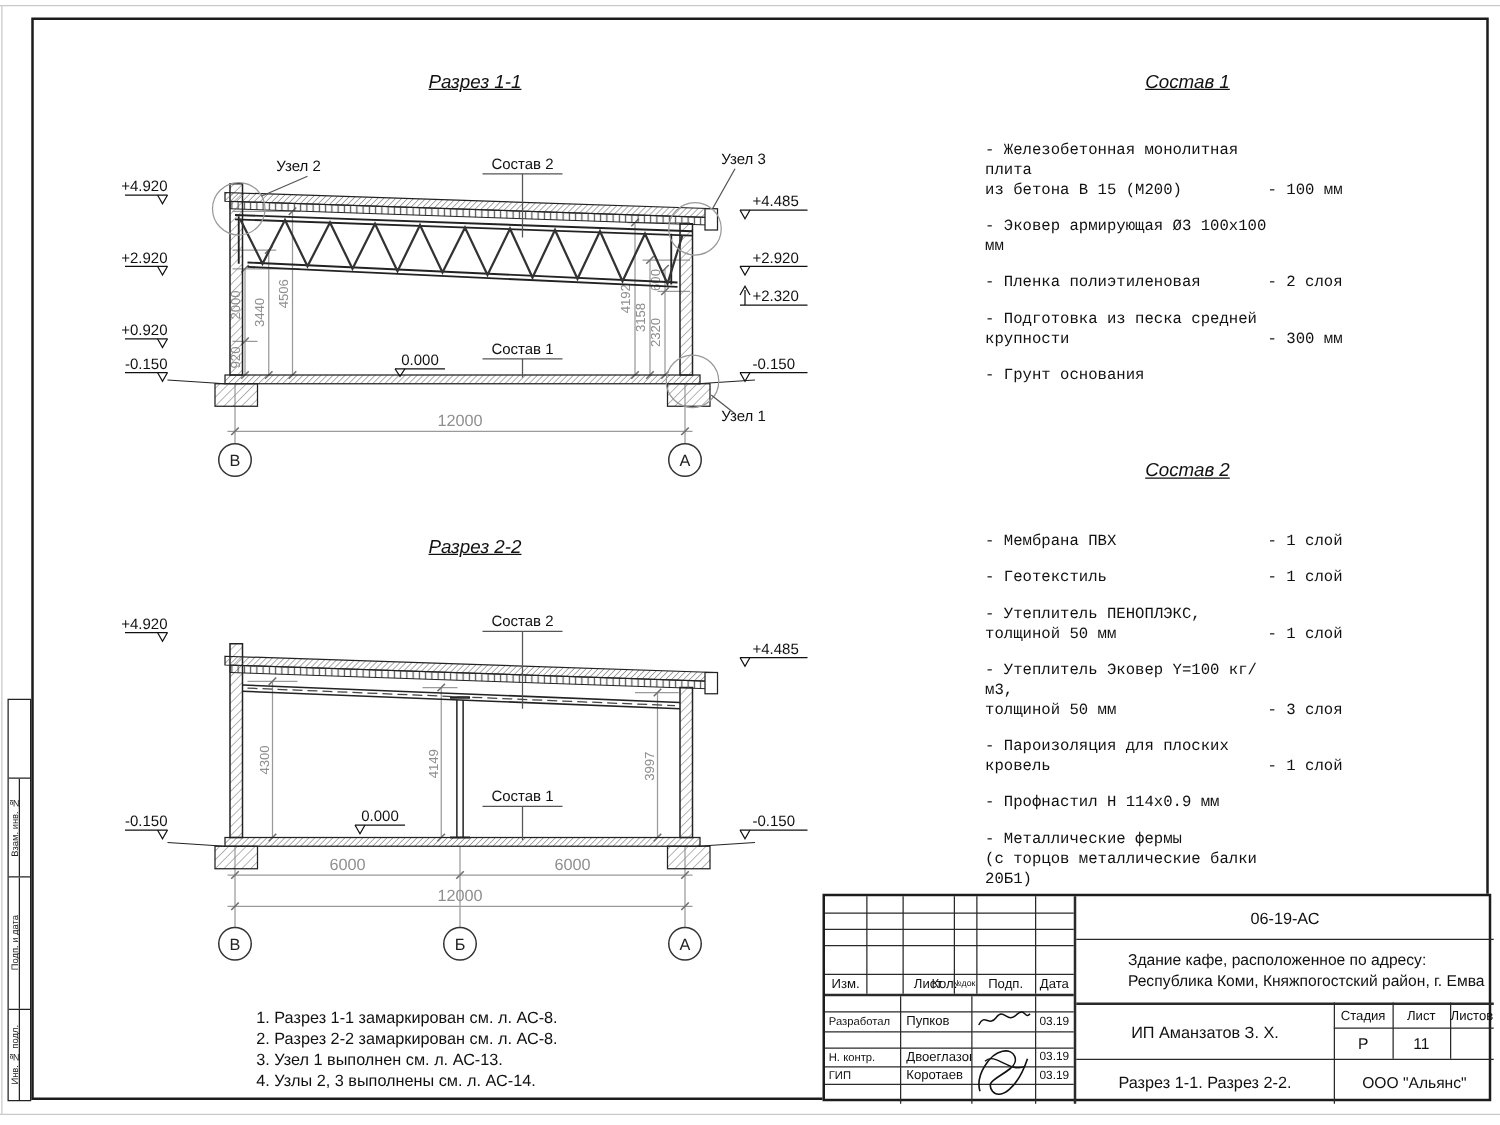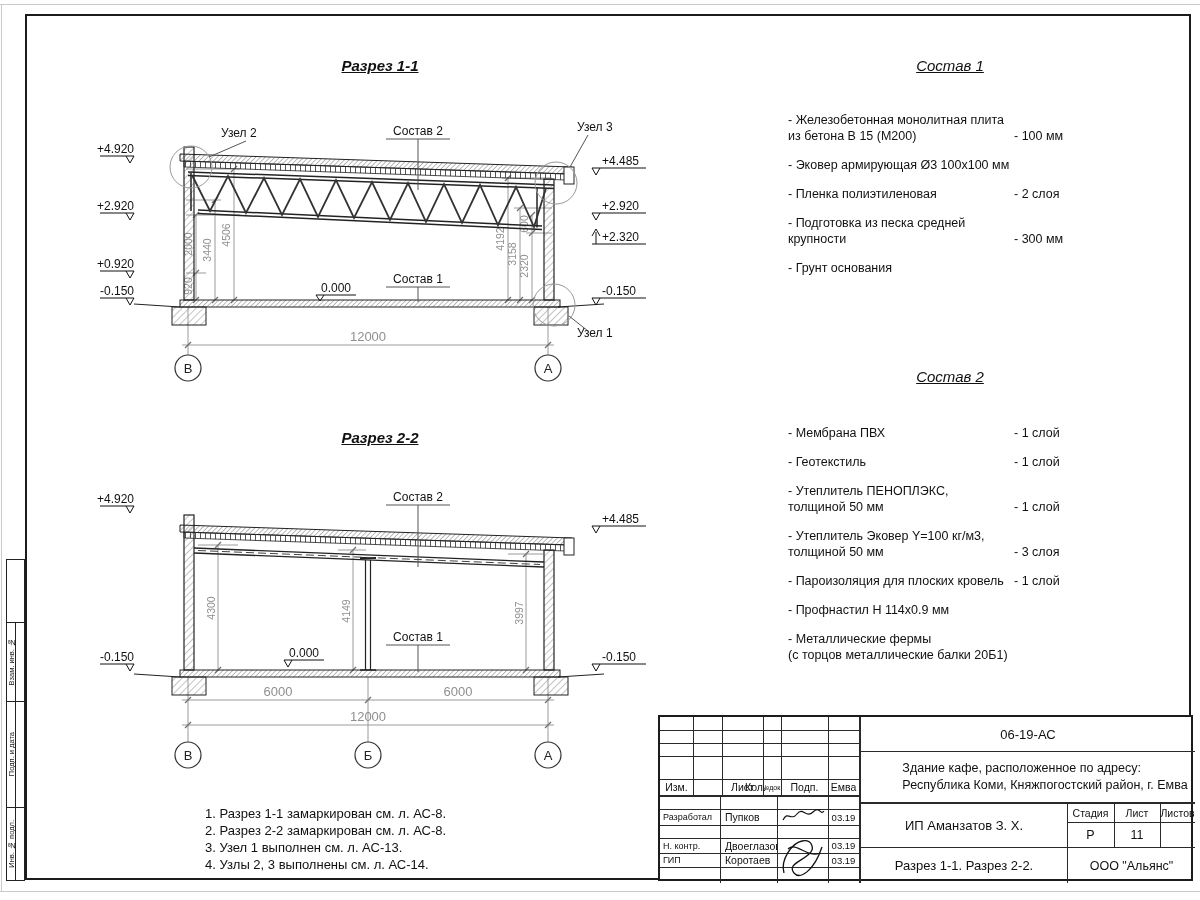--- a/index.html
+++ b/index.html
@@ -6,25 +6,25 @@
   body{
     width:1200px;height:900px;position:relative;background:#fafafa;
     font-family:"Liberation Sans","DejaVu Sans",sans-serif;color:#111;
     overflow:hidden;
   }
   #sheet{position:absolute;left:0;top:0;width:1200px;height:900px;background:#ffffff;}
   .edge{position:absolute;background:#c9c9c9;}
   #frame{position:absolute;left:25px;top:14px;width:1166px;height:866px;
     border:2px solid #1c1c1c;box-sizing:border-box;}
   .abs{position:absolute;}
-  .sec-title{font-size:15px;font-style:italic;text-decoration:underline;text-align:center;color:#111;font-weight:bold;}
+  .sec-title{font-size:15px;font-style:italic;text-decoration:underline;text-align:center;color:#111;}
   .list-title{font-size:15px;font-style:italic;text-decoration:underline;text-align:center;color:#111;}
   .notes{font-size:13px;line-height:17px;color:#111;margin-top:12px;}
   .mat-list{width:312px;}
-  .mat-row{display:flex;align-items:flex-end;margin-bottom:13px;font-size:12.5px;line-height:16px;}
+  .mat-row{display:flex;align-items:flex-end;margin-bottom:13px;font-size:12.5px;line-height:16px;font-family:Liberation Mono, monospace;}
   .mat-row .lab{flex:1;white-space:pre-line;}
   .mat-row .val{width:86px;flex:none;text-align:left;}
   
   #tb{position:absolute;left:658px;top:715px;width:535px;height:166px;
       border:2px solid #1c1c1c;box-sizing:border-box;background:#fff;}
   .ln{position:absolute;background:#2a2a2a;}
   .cellt{position:absolute;display:flex;align-items:center;justify-content:center;
          overflow:hidden;color:#111;}
   .cl{justify-content:flex-start;padding-left:3px;box-sizing:border-box;}
   
@@ -453,21 +453,21 @@
     <div class="ln" style="left:0;top:26px;width:199px;height:1px;"></div>
     <div class="ln" style="left:0;top:39px;width:199px;height:1px;"></div>
     <div class="ln" style="left:0;top:62px;width:199px;height:1px;"></div>
     <div class="ln" style="left:0;top:78px;width:199px;height:2px;"></div>
 
     <div class="cellt" style="left:0;top:62px;width:33px;height:16px;font-size:10.5px;">Изм.</div>
     <div class="cellt" style="left:33px;top:62px;width:29px;height:16px;font-size:10.5px;margin-left:48px;">Кол.</div>
     <div class="cellt" style="left:62px;top:62px;width:41px;height:16px;font-size:10.5px;">Лист</div>
     <div class="cellt" style="left:103px;top:62px;width:18px;height:16px;font-size:7px;">№док.</div>
     <div class="cellt" style="left:121px;top:62px;width:47px;height:16px;font-size:10.5px;">Подп.</div>
-    <div class="cellt" style="left:168px;top:62px;width:31px;height:16px;font-size:10.5px;">Емва</div>
+    <div class="cellt" style="left:168px;top:62px;width:31px;height:16px;font-size:10.5px;">Дата</div>
 
     <div class="ln" style="left:60px;top:80px;width:1px;height:86px;"></div>
     <div class="ln" style="left:117px;top:80px;width:1px;height:86px;"></div>
     <div class="ln" style="left:168px;top:80px;width:1px;height:86px;"></div>
     <div class="ln" style="left:0;top:92px;width:199px;height:1px;"></div>
     <div class="ln" style="left:0;top:108px;width:199px;height:1px;"></div>
     <div class="ln" style="left:0;top:121px;width:199px;height:1px;"></div>
     <div class="ln" style="left:0;top:136px;width:199px;height:1px;"></div>
     <div class="ln" style="left:0;top:150px;width:199px;height:1px;"></div>
 

